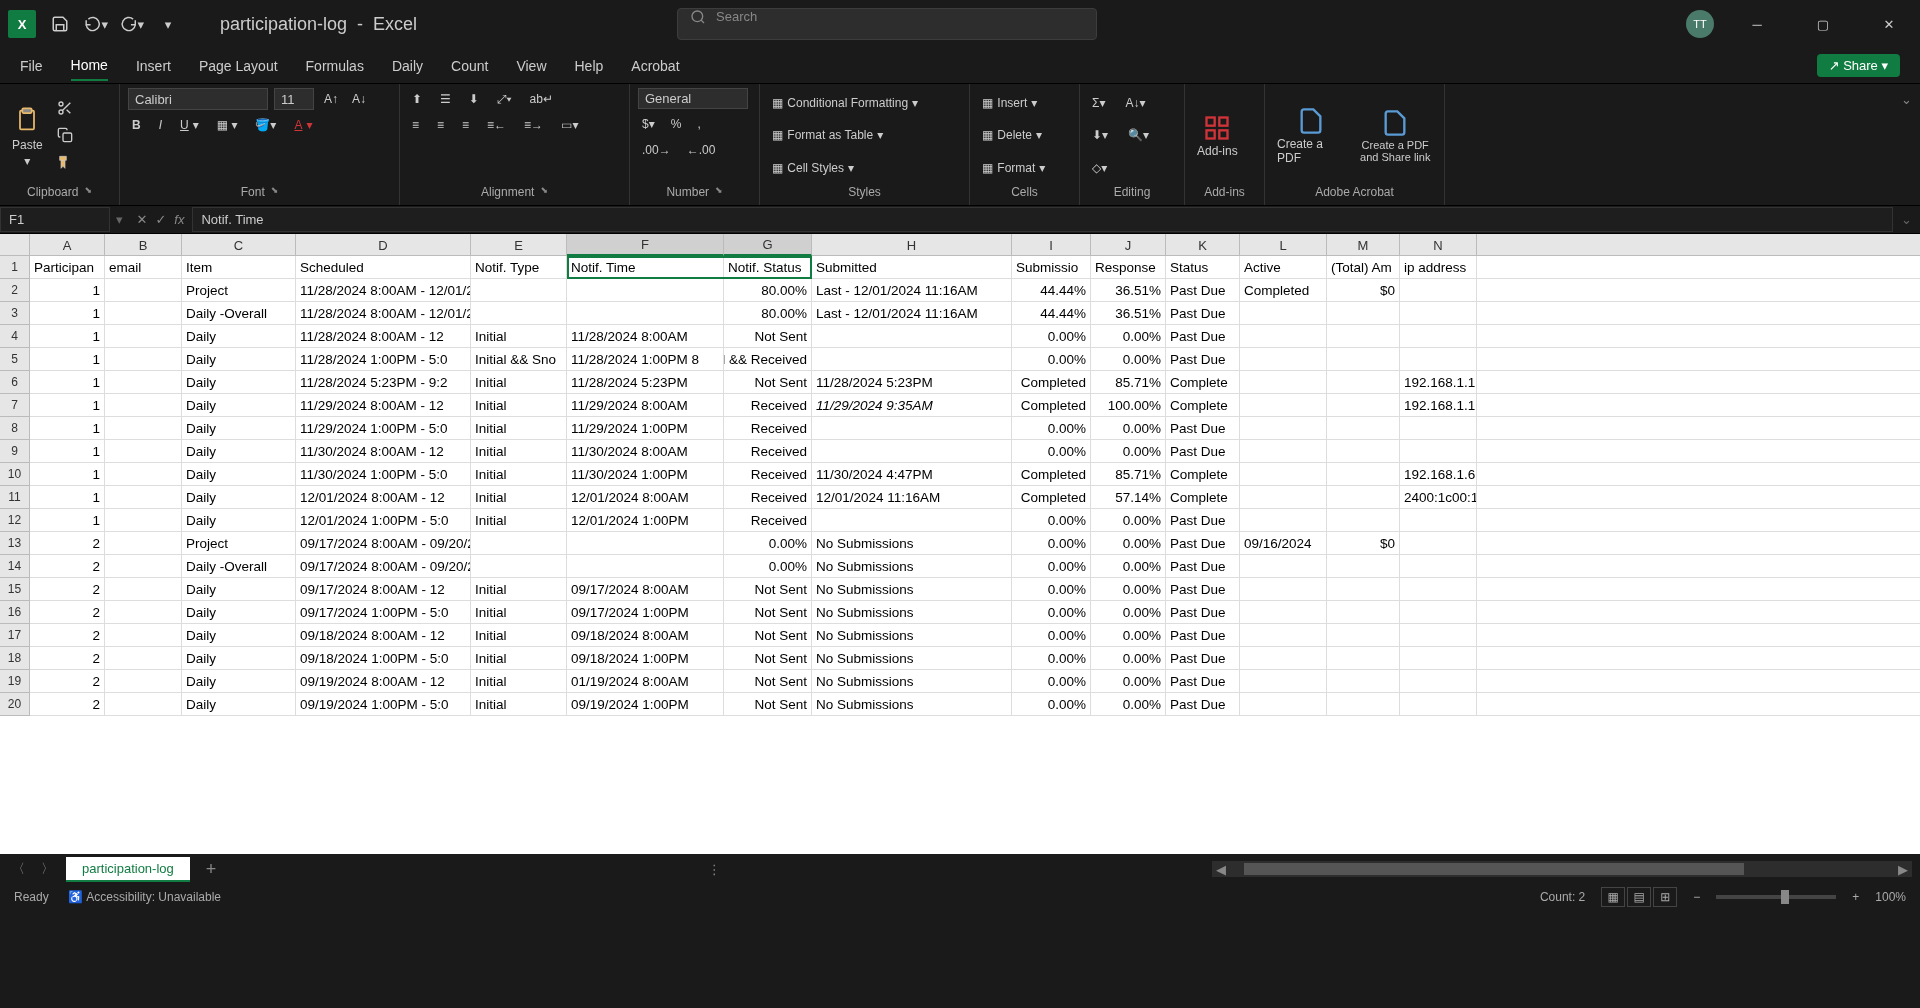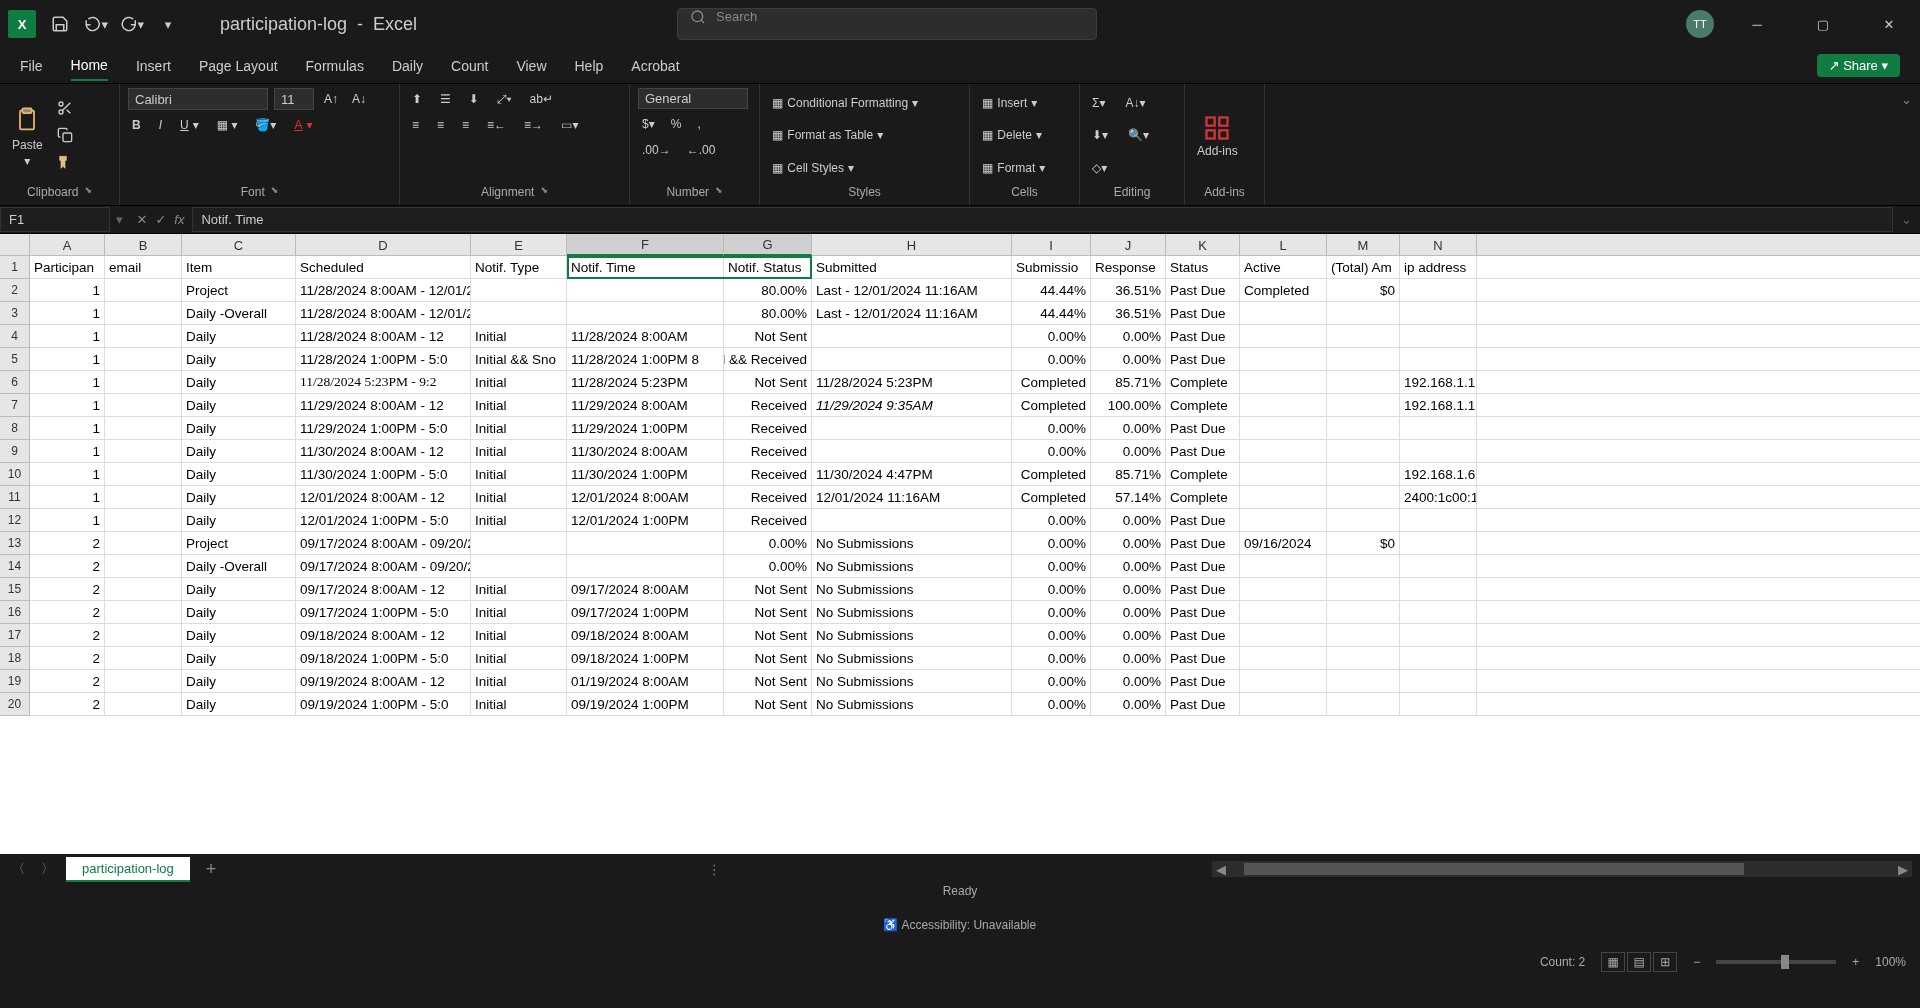--- a/index.html
+++ b/index.html
@@ -43,21 +43,21 @@
 .drow{height:23px;display:flex;border-bottom:1px solid #ddd;}
 .dcell{border-right:1px solid #ddd;padding:0 4px;font-size:13.5px;white-space:nowrap;overflow:hidden;display:flex;align-items:center;}
 .dcell.num{justify-content:flex-end;}
 .sel-box{position:absolute;border:2px solid #107c41;pointer-events:none;}
 .sheet-tabs{height:30px;background:#1a1a1a;display:flex;align-items:center;padding:0 8px;gap:8px;}
 .nav-arrow{color:#888;cursor:pointer;padding:4px;}
 .tab{background:#fff;color:#107c41;padding:4px 16px;font-size:13px;border-bottom:2px solid #107c41;cursor:pointer;}
 .add-tab{color:#888;cursor:pointer;padding:4px 8px;font-size:18px;}
 .hscroll{margin-left:auto;width:700px;height:16px;background:#2d2d2d;display:flex;align-items:center;}
 .hscroll-thumb{background:#555;height:12px;width:500px;margin-left:14px;}
-.status-bar{height:26px;background:#1a1a1a;display:flex;align-items:center;padding:0 14px;font-size:12px;color:#aaa;gap:20px;flex-direction:column;}
+.status-bar{height:26px;background:#1a1a1a;display:flex;align-items:center;padding:0 14px;font-size:12px;color:#aaa;gap:20px;}
 .status-right{margin-left:auto;display:flex;align-items:center;gap:16px;}
 .view-btns{display:flex;gap:2px;}
 .view-btn{width:24px;height:20px;border:1px solid #444;display:flex;align-items:center;justify-content:center;cursor:pointer;}
 .zoom-slider{width:120px;height:4px;background:#444;position:relative;}
 .zoom-thumb{position:absolute;width:8px;height:14px;background:#888;top:-5px;left:65px;}
 .corner{width:30px;height:22px;background:#e6e6e6;border-right:1px solid #bbb;border-bottom:1px solid #bbb;}
 .ribbon-collapse{margin-left:auto;padding:8px;color:#888;cursor:pointer;}
 </style>
 </head>
 <body>
@@ -257,20 +257,39 @@
             <rect x="3" y="14" width="7" height="7"></rect>
             <rect x="14" y="14" width="7" height="7"></rect>
           </svg>
           <span>Add-ins</span>
         </div>
       </div>
     <div class="ribbon-group-label">
         <span>Add-ins</span>
       </div>
   </div>
+  <div class="ribbon-group" style="width:180px">
+    <div class="ribbon-group-content">
+      <div class="big-btn">
+          <svg width="28" height="28" viewBox="0 0 24 24" fill="none" stroke="#5b9bd5" stroke-width="2">
+            <path d="M14 2H6a2 2 0 00-2 2v16a2 2 0 002 2h12a2 2 0 002-2V8z"></path>
+          </svg>
+          <span>Create a PDF</span>
+        </div>
+      <div class="big-btn">
+          <svg width="28" height="28" viewBox="0 0 24 24" fill="none" stroke="#5b9bd5" stroke-width="2">
+            <path d="M14 2H6a2 2 0 00-2 2v16a2 2 0 002 2h12a2 2 0 002-2V8z"></path>
+          </svg>
+          <span style="font-size:11px;max-width:80px;white-space:normal;text-align:center">Create a PDF and Share link</span>
+        </div>
+    </div>
+    <div class="ribbon-group-label">
+        <span>Adobe Acrobat</span>
+      </div>
+  </div>
   <div class="ribbon-collapse">⌄</div>
 </div>
 
 <div class="formula-bar">
   <input class="name-box" value="F1" style="">
   <span style="padding:0 6px;color:#666">▾</span>
   <div class="fb-btns">
     <span>✕</span>
     <span>✓</span>
     <span><i>fx</i></span>
@@ -400,21 +419,21 @@
           <div class="dcell num" style="width: 75px;">0.00%</div>
           <div class="dcell" style="width: 74px;">Past Due</div>
           <div class="dcell" style="width: 87px;"></div>
           <div class="dcell num" style="width: 73px;"></div>
           <div class="dcell" style="width: 77px;"></div>
         </div>
         <div class="drow">
           <div class="dcell num" style="width: 75px;">1</div>
           <div class="dcell" style="width: 77px;"></div>
           <div class="dcell" style="width: 114px;">Daily</div>
-          <div class="dcell" style="width: 175px; font-family: Liberation Serif, serif;">11/28/2024 5:23PM - 9:2</div>
+          <div class="dcell" style="width: 175px;">11/28/2024 5:23PM - 9:2</div>
           <div class="dcell" style="width: 96px;">Initial</div>
           <div class="dcell" style="width: 157px;">11/28/2024 5:23PM</div>
           <div class="dcell num" style="width: 88px;">Not Sent</div>
           <div class="dcell" style="width: 200px;">11/28/2024 5:23PM</div>
           <div class="dcell num" style="width: 79px;">Completed</div>
           <div class="dcell num" style="width: 75px;">85.71%</div>
           <div class="dcell" style="width: 74px;">Complete</div>
           <div class="dcell" style="width: 87px;"></div>
           <div class="dcell num" style="width: 73px;"></div>
           <div class="dcell" style="width: 77px;">192.168.1.1</div>

